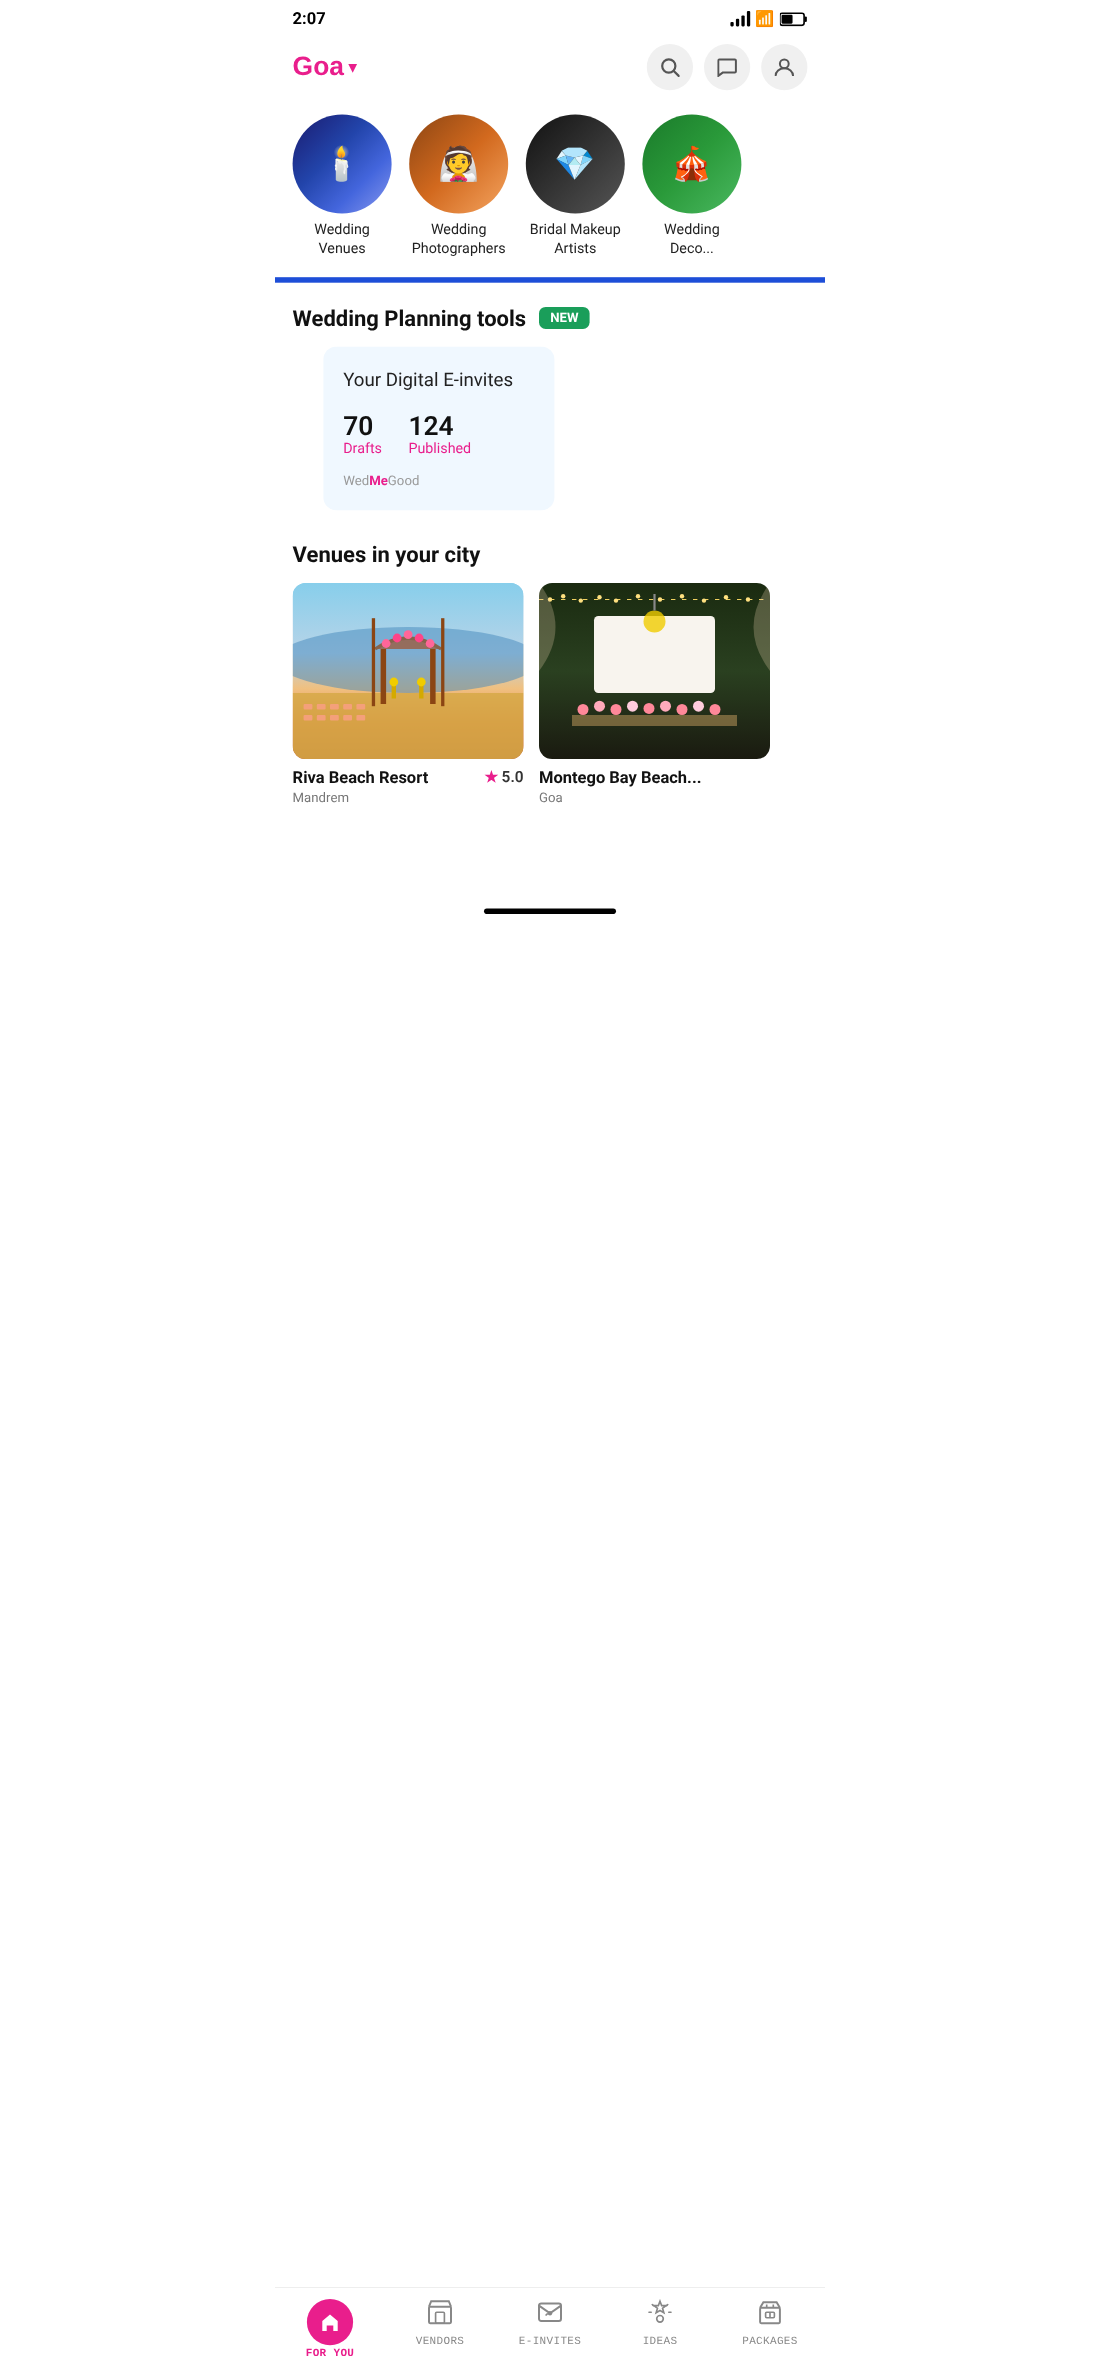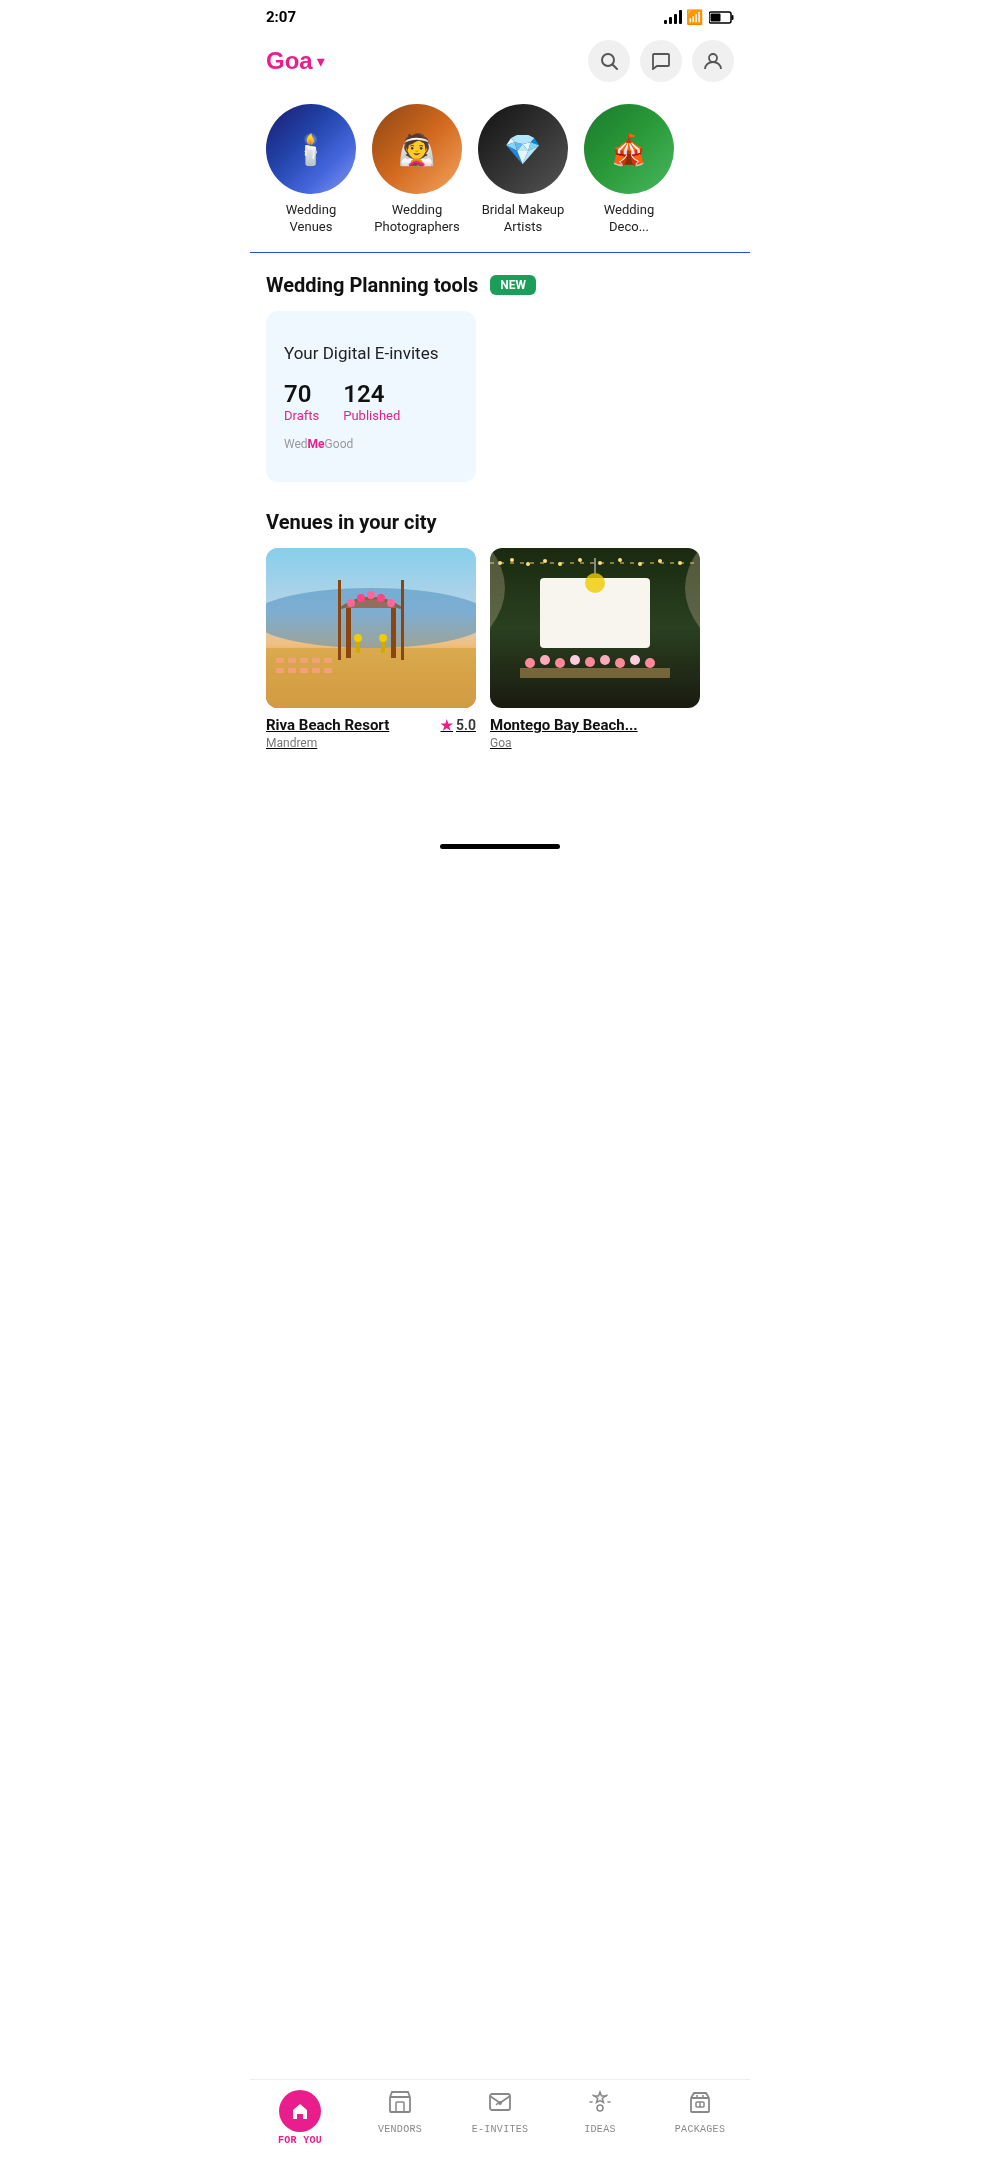--- a/index.html
+++ b/index.html
@@ -82,21 +82,21 @@
       cursor: pointer;
       font-size: 18px;
       color: #555;
     }
 
     
     .categories-section {
       padding: 8px 0 16px;
       overflow-x: auto;
       white-space: nowrap;
-      border-bottom: 1px solid #1d4ed8;
+      border-bottom: 5px solid #1d4ed8;
       scrollbar-width: none;
     }
     .categories-section::-webkit-scrollbar { display: none; }
     .categories-inner {
       display: inline-flex;
       gap: 16px;
       padding: 0 16px;
     }
     .category-item {
       display: inline-flex;
@@ -197,23 +197,24 @@
     .planning-cards {
       display: flex;
       gap: 12px;
       overflow-x: auto;
       scrollbar-width: none;
     }
     .planning-cards::-webkit-scrollbar { display: none; }
     .planning-card {
       background: #f0f8ff;
       border-radius: 12px;
-      padding: 31px 18px;
+      padding: 20px 18px;
       min-width: 210px;
       flex-shrink: 0;
+      margin-left: 28px;
     }
     .planning-card-title {
       font-size: 17px;
       color: #222;
       line-height: 1.3;
       margin-bottom: 16px;
     }
     .planning-stats {
       display: flex;
       gap: 24px;
@@ -246,21 +247,20 @@
       font-size: 20px;
       font-weight: 700;
       color: #111;
       margin-bottom: 14px;
     }
     .venues-cards {
       display: flex;
       gap: 14px;
       overflow-x: auto;
       scrollbar-width: none;
-      text-decoration: underline;
     }
     .venues-cards::-webkit-scrollbar { display: none; }
     .venue-card {
       min-width: 210px;
       flex-shrink: 0;
       cursor: pointer;
     }
     .venue-image {
       width: 100%;
       height: 160px;

